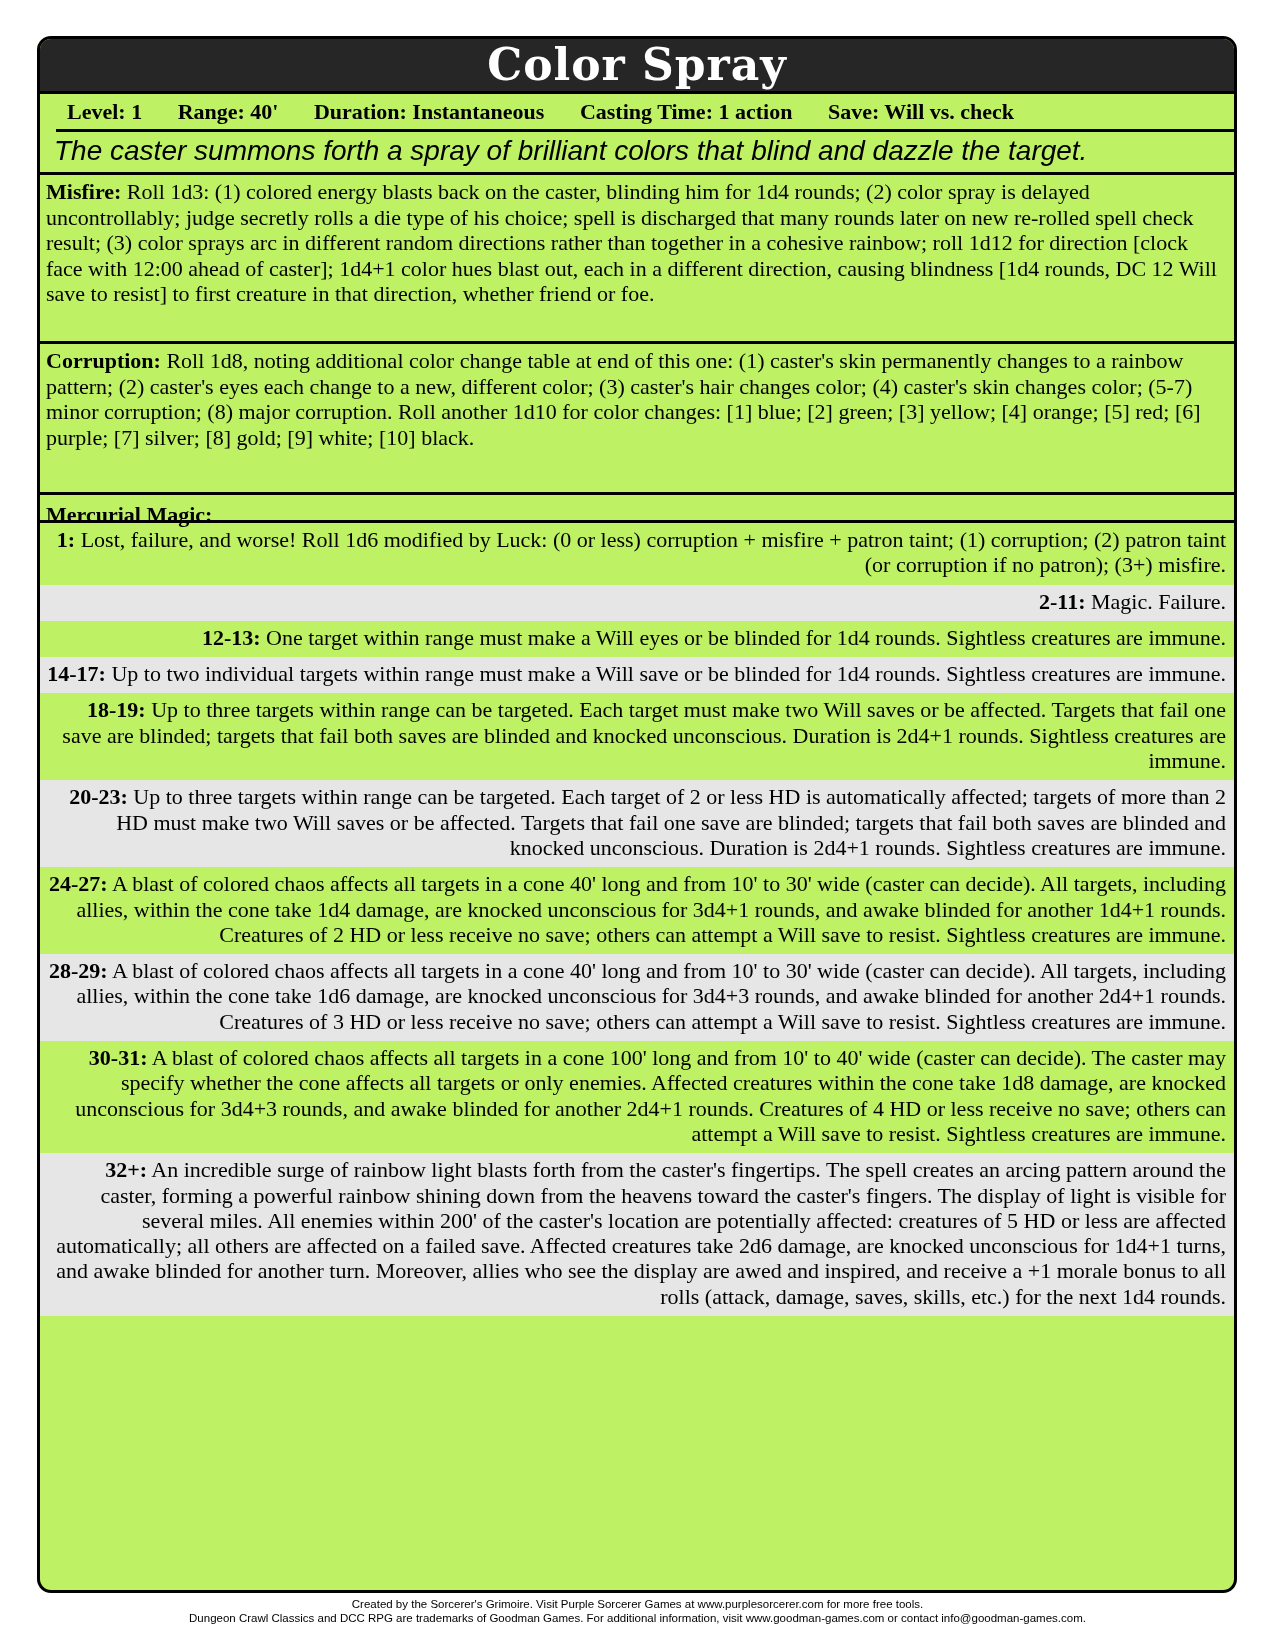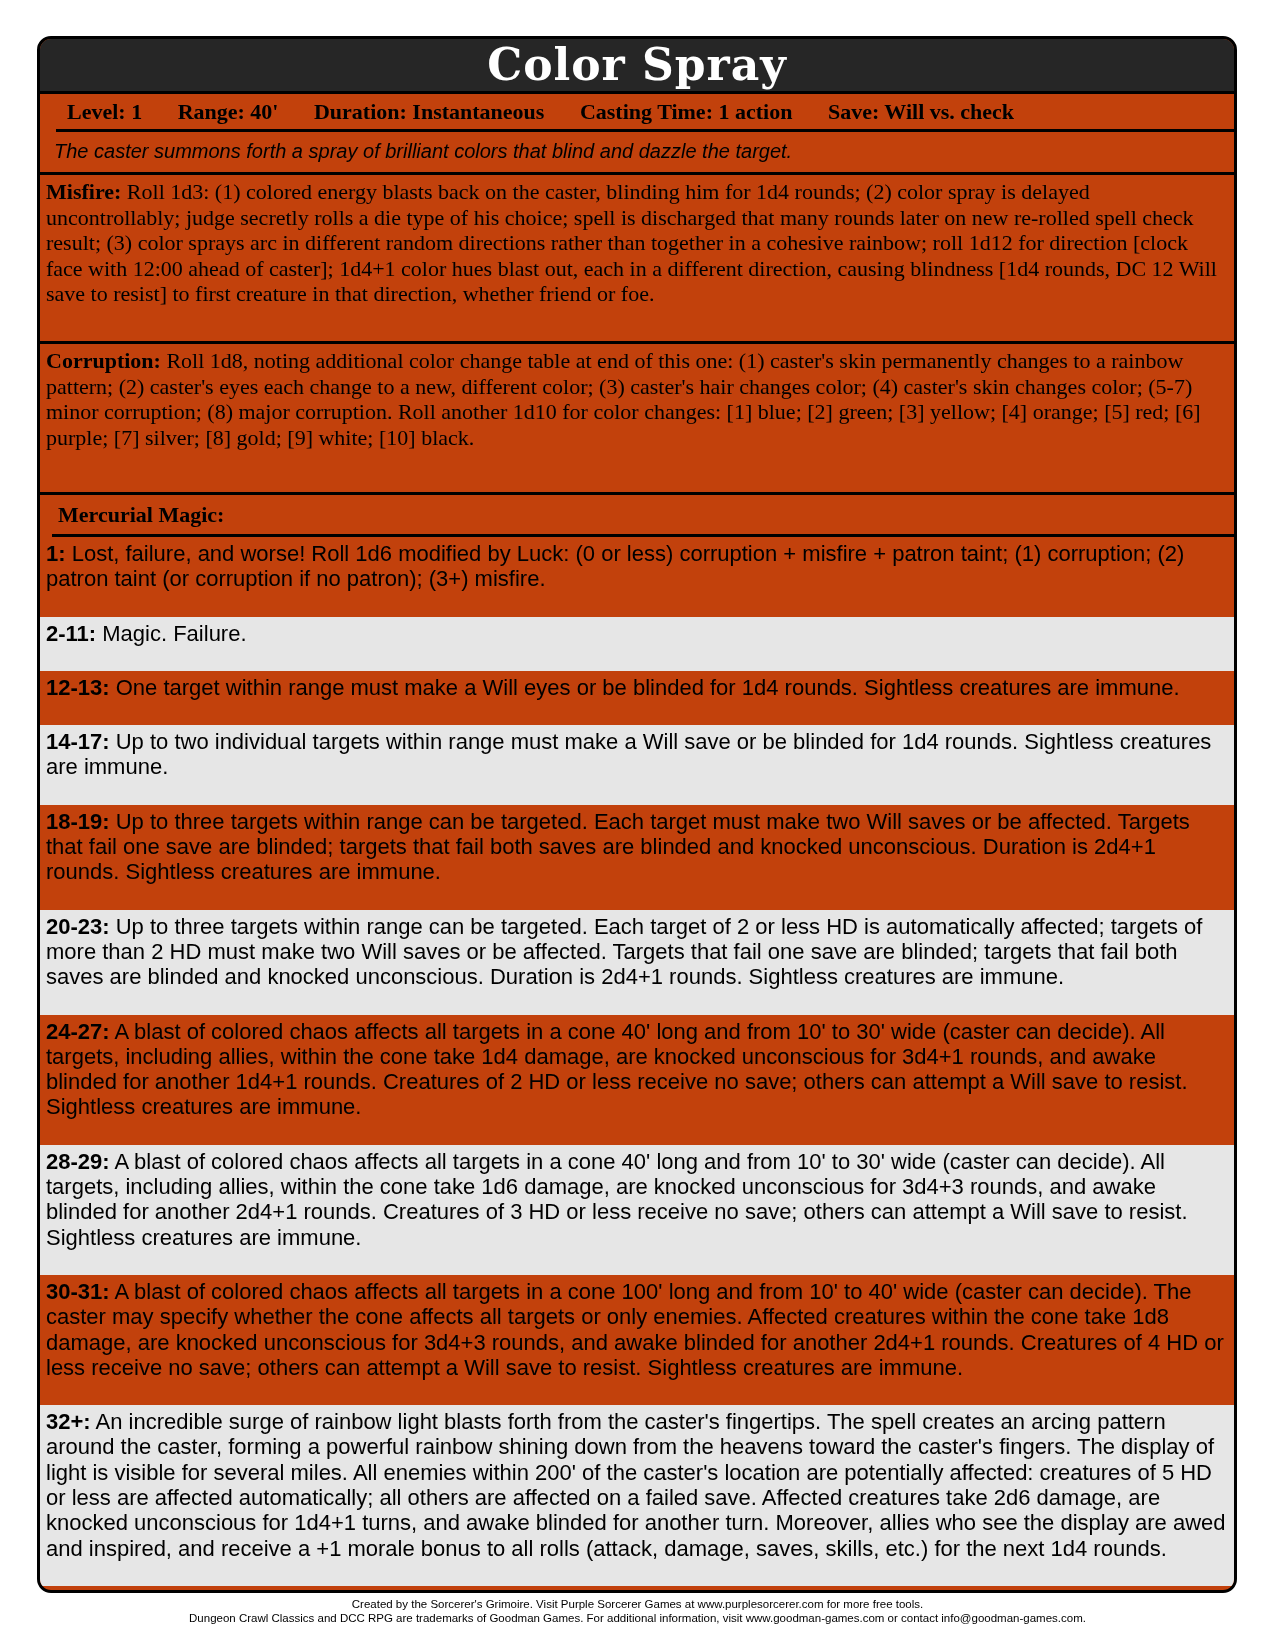--- a/index.html
+++ b/index.html
@@ -1,54 +1,54 @@
 <!DOCTYPE html>
 <html><head>
   <meta charset="utf-8">
   <style>
     html, body { margin: 0; padding: 0; background: #ffffff; }
     body { width: 1275px; height: 1650px; position: relative; overflow: hidden; }
     .card {
       position: absolute; left: 37px; top: 36px; width: 1200px; height: 1557px;
       border: 3px solid #000; border-radius: 14px; box-sizing: border-box;
-      overflow: hidden; background: #c2410c;
+      overflow: hidden; background: #bef264;
     }
     .title-bar {
       background: #262626; color: #fff; height: 52px; border-bottom: 3px solid #000;
       text-align: center; font-family: "DejaVu Serif", serif; font-weight: bold;
       font-size: 44px; line-height: 52px; letter-spacing: 1px;
     }
     .stats {
       height: 38px; border-bottom: 3px solid #000; box-sizing: border-box;
       font-family: "Liberation Serif", serif; font-weight: bold; font-size: 22px;
       line-height: 35px; padding-left: 11px; white-space: nowrap; margin-left: 16px;
     }
     .stats span { margin-right: 30px; }
     .desc {
       height: 43px; border-bottom: 3px solid #000; box-sizing: border-box;
-      font-family: "Liberation Sans", sans-serif; font-style: italic; font-size: 20px;
+      font-family: "Liberation Sans", sans-serif; font-style: italic; font-size: 28px;
       line-height: 38px; padding-left: 14px;
     }
     .section {
       border-bottom: 3px solid #000; box-sizing: border-box;
       font-family: "Liberation Serif", serif; font-size: 22px; line-height: 25.5px;
       padding: 4px 8px 5px 6px;
     }
     .section b { font-weight: bold; }
     .sec-misfire { height: 169px; }
     .sec-corruption { height: 151px; }
-    .sec-mercurial { height: 42px; line-height: 32px; margin-left: 12px; }
+    .sec-mercurial { height: 28px; line-height: 32px; }
     .results-header {
       background: #e6e6e6; height: 36px; border-bottom: 3px solid #000; box-sizing: border-box;
       text-align: center; font-family: "DejaVu Serif", serif; font-weight: bold;
       font-size: 26px; line-height: 33px;
     }
     .result {
-      font-family: Liberation Sans, sans-serif; font-size: 22px; line-height: 25.3px;
-      padding: 4px 8px 25px 6px; box-sizing: border-box;
+      font-family: Liberation Serif, serif; font-size: 22px; line-height: 25.3px;
+      padding: 4px 8px 7px 6px; box-sizing: border-box; text-align: right;
     }
     .result.shaded { background: #e6e6e6; }
     .result b { font-weight: bold; }
     .footer {
       position: absolute; left: 0; top: 1597px; width: 1275px; text-align: center;
       font-family: "Liberation Sans", sans-serif; font-size: 11.5px; line-height: 14px; color: #000;
     }
   </style>
 </head>
 <body>

